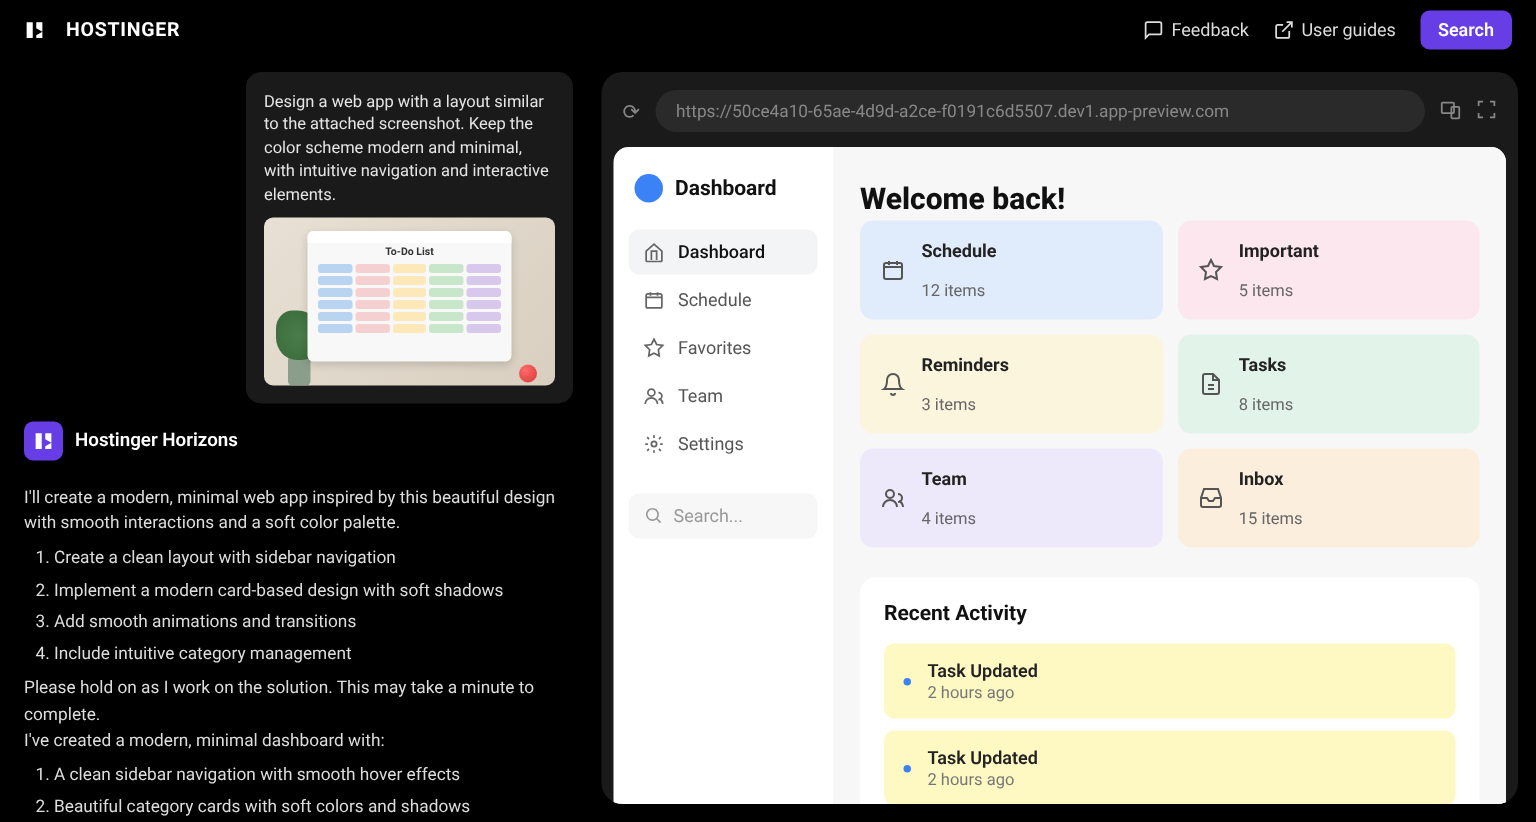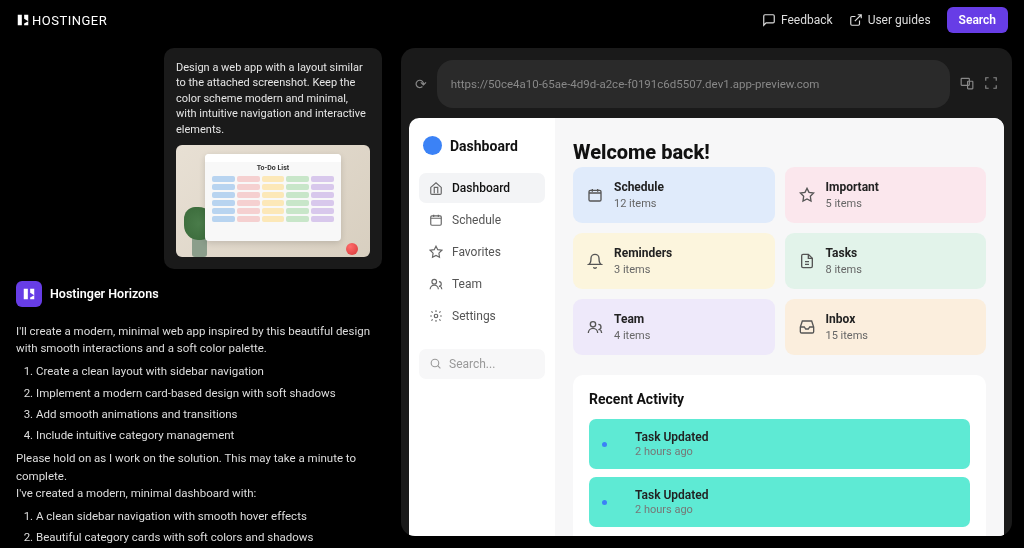--- a/index.html
+++ b/index.html
@@ -1,18 +1,18 @@
 <!DOCTYPE html>
 <html><head>
 <meta charset="utf-8">
 <style>
 *{margin:0;padding:0;box-sizing:border-box;font-family:-apple-system,BlinkMacSystemFont,"Segoe UI",Roboto,sans-serif}
 body{background:#000;color:#fff;width:1024px;height:548px;overflow:hidden;font-size:12px}
 .top-bar{height:40px;display:flex;align-items:center;justify-content:space-between;padding:0 16px}
-.logo{display:flex;align-items:center;gap:2px;font-weight:400;font-size:13px;letter-spacing:.5px}
+.logo{display:flex;align-items:center;gap:14px;font-weight:700;font-size:13px;letter-spacing:.5px}
 .logo-icon{width:14px;height:14px}
 .top-actions{display:flex;align-items:center;gap:16px;font-size:12px}
 .top-link{display:flex;align-items:center;gap:5px;cursor:pointer;color:#ddd}
 .deploy-btn{background:#673de6;padding:6px 12px;border-radius:6px;font-weight:600;cursor:pointer;font-size:12px}
 .main{display:flex;height:508px}
 .left-panel{width:395px;padding:8px 16px 16px;display:flex;flex-direction:column}
 .prompt-card{margin-left:148px;background:#1a1a1a;border-radius:10px;padding:12px;width:218px}
 .prompt-text{font-size:11px;line-height:1.4;color:#e5e5e5;margin-bottom:8px}
 .prompt-img{width:194px;height:112px;background:linear-gradient(135deg,#e8e0d4,#d8cfc0);border-radius:6px;position:relative;overflow:hidden}
 .app-window{position:absolute;left:15%;top:8%;width:70%;height:78%;background:#f8f8f8;border-radius:4px;box-shadow:0 2px 6px rgba(0,0,0,0.15)}
@@ -30,43 +30,43 @@
 .assistant-icon{width:26px;height:26px;background:#673de6;border-radius:6px;display:flex;align-items:center;justify-content:center}
 .assistant-name{font-weight:600;font-size:12.5px}
 .assistant-text{font-size:11.5px;line-height:1.5;color:#ddd}
 .assistant-text ol{padding-left:20px;margin:6px 0}
 .assistant-text li{margin:4px 0}
 .assistant-text p{margin:6px 0}
 .right-panel{flex:1;padding:8px 12px 12px 6px}
 .preview-frame{background:#1a1a1a;border-radius:14px;height:100%;display:flex;flex-direction:column;overflow:hidden;padding:8px 8px 0 8px}
 .url-bar-row{display:flex;align-items:center;gap:10px;padding:4px 6px 10px}
 .reload-icon{color:#888;cursor:pointer;font-size:14px}
-.url-bar{flex:1;background:#2a2a2a;border-radius:16px;padding:17px 14px;color:#888;font-size:11.5px}
+.url-bar{flex:1;background:#2a2a2a;border-radius:16px;padding:7px 14px;color:#888;font-size:11.5px}
 .frame-icon{color:#888;cursor:pointer}
 .preview-content{flex:1;background:#fff;color:#222;display:flex;border-radius:10px 10px 0 0;overflow:hidden}
 .sidebar{width:146px;padding:18px 10px}
 .sidebar-header{display:flex;align-items:center;gap:8px;margin-bottom:18px;padding-left:4px}
 .dash-circle{width:19px;height:19px;background:#3b82f6;border-radius:50%}
 .sidebar-title{font-weight:700;font-size:14px;color:#111}
 .nav-item{display:flex;align-items:center;gap:9px;padding:8px 10px;border-radius:7px;font-size:12px;color:#555;cursor:pointer;margin-bottom:2px}
 .nav-item.active{background:#f3f4f6;color:#111;font-weight:500}
 .nav-icon{width:14px;height:14px;stroke:#666;stroke-width:2;fill:none}
 .search-box{margin-top:18px;background:#f7f7f8;border-radius:7px;padding:8px 10px;display:flex;align-items:flex-start;gap:7px;color:#999;font-size:12px}
 .content{flex:1;padding:22px 18px;background:#f7f7f8;overflow-y:auto}
 .welcome{font-size:20px;font-weight:800;color:#111;margin-bottom:3px}
 .welcome-sub{font-size:12px;color:#666;margin-bottom:16px}
 .card-grid{display:grid;grid-template-columns:1fr 1fr;gap:10px;margin-bottom:20px}
 .card{padding:13px 14px;border-radius:9px;display:flex;align-items:center;gap:11px}
 .card-icon{width:16px;height:16px;stroke:#555;stroke-width:2;fill:none;flex-shrink:0}
 .card-title{font-weight:700;font-size:12px;color:#222}
-.card-sub{font-size:11px;color:#666;margin-top:3px}
+.card-sub{font-size:11px;color:#666;margin-top:13px}
 .bg-blue{background:#e0ebfb}.bg-pink{background:#fbe7ed}.bg-yellow{background:#fcf5dd}.bg-green{background:#e2f3ea}.bg-purple{background:#eee9fa}.bg-orange{background:#fbeedd}
 .activity-section{background:#fff;border-radius:10px;padding:16px}
 .activity-title{font-weight:700;font-size:14px;color:#111;margin-bottom:12px}
-.activity-item{background:#5eead4;border-radius:7px;padding:11px 13px;margin-bottom:8px;display:flex;align-items:center;gap:28px}
+.activity-item{background:#fef9c3;border-radius:7px;padding:11px 13px;margin-bottom:8px;display:flex;align-items:center;gap:11px}
 .dot{width:5px;height:5px;background:#3b82f6;border-radius:50%;flex-shrink:0}
 .activity-label{font-weight:600;font-size:12px;color:#222}
 .activity-time{font-size:11px;color:#777;margin-top:1px}
 </style>
 </head>
 <body>
 
 <div class="top-bar">
   <div class="logo">
     <svg class="logo-icon" viewBox="0 0 24 24">

